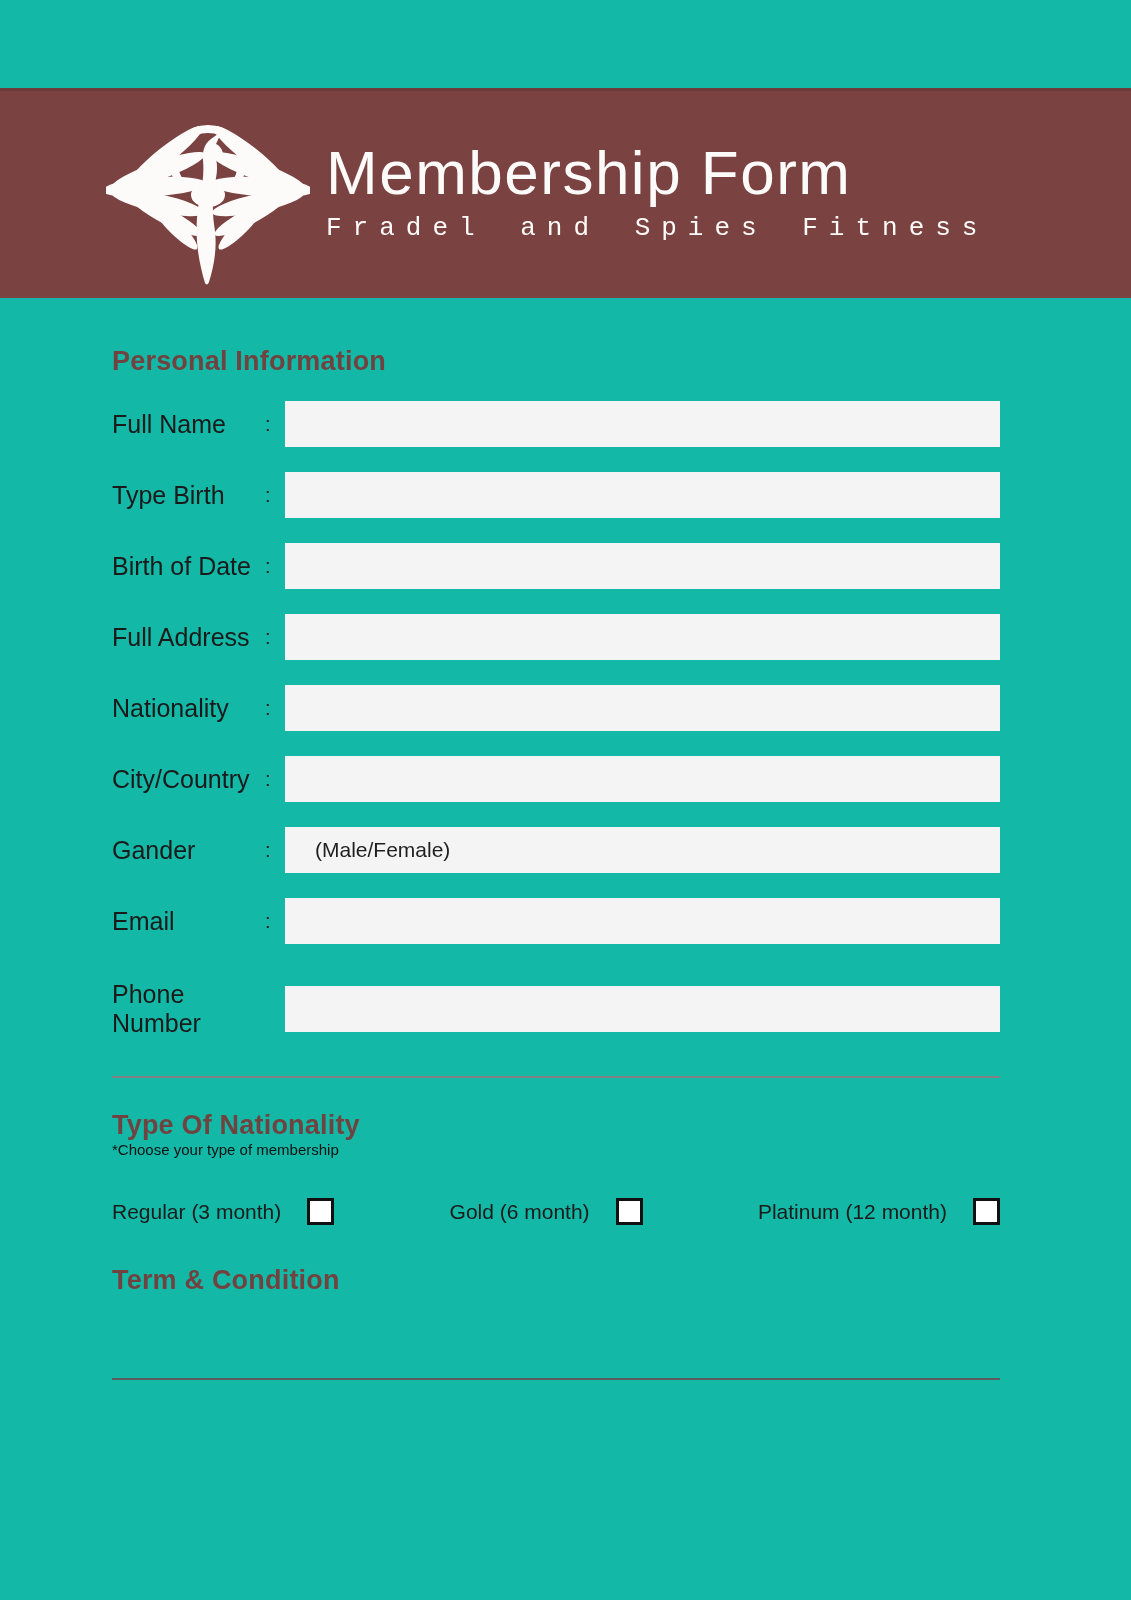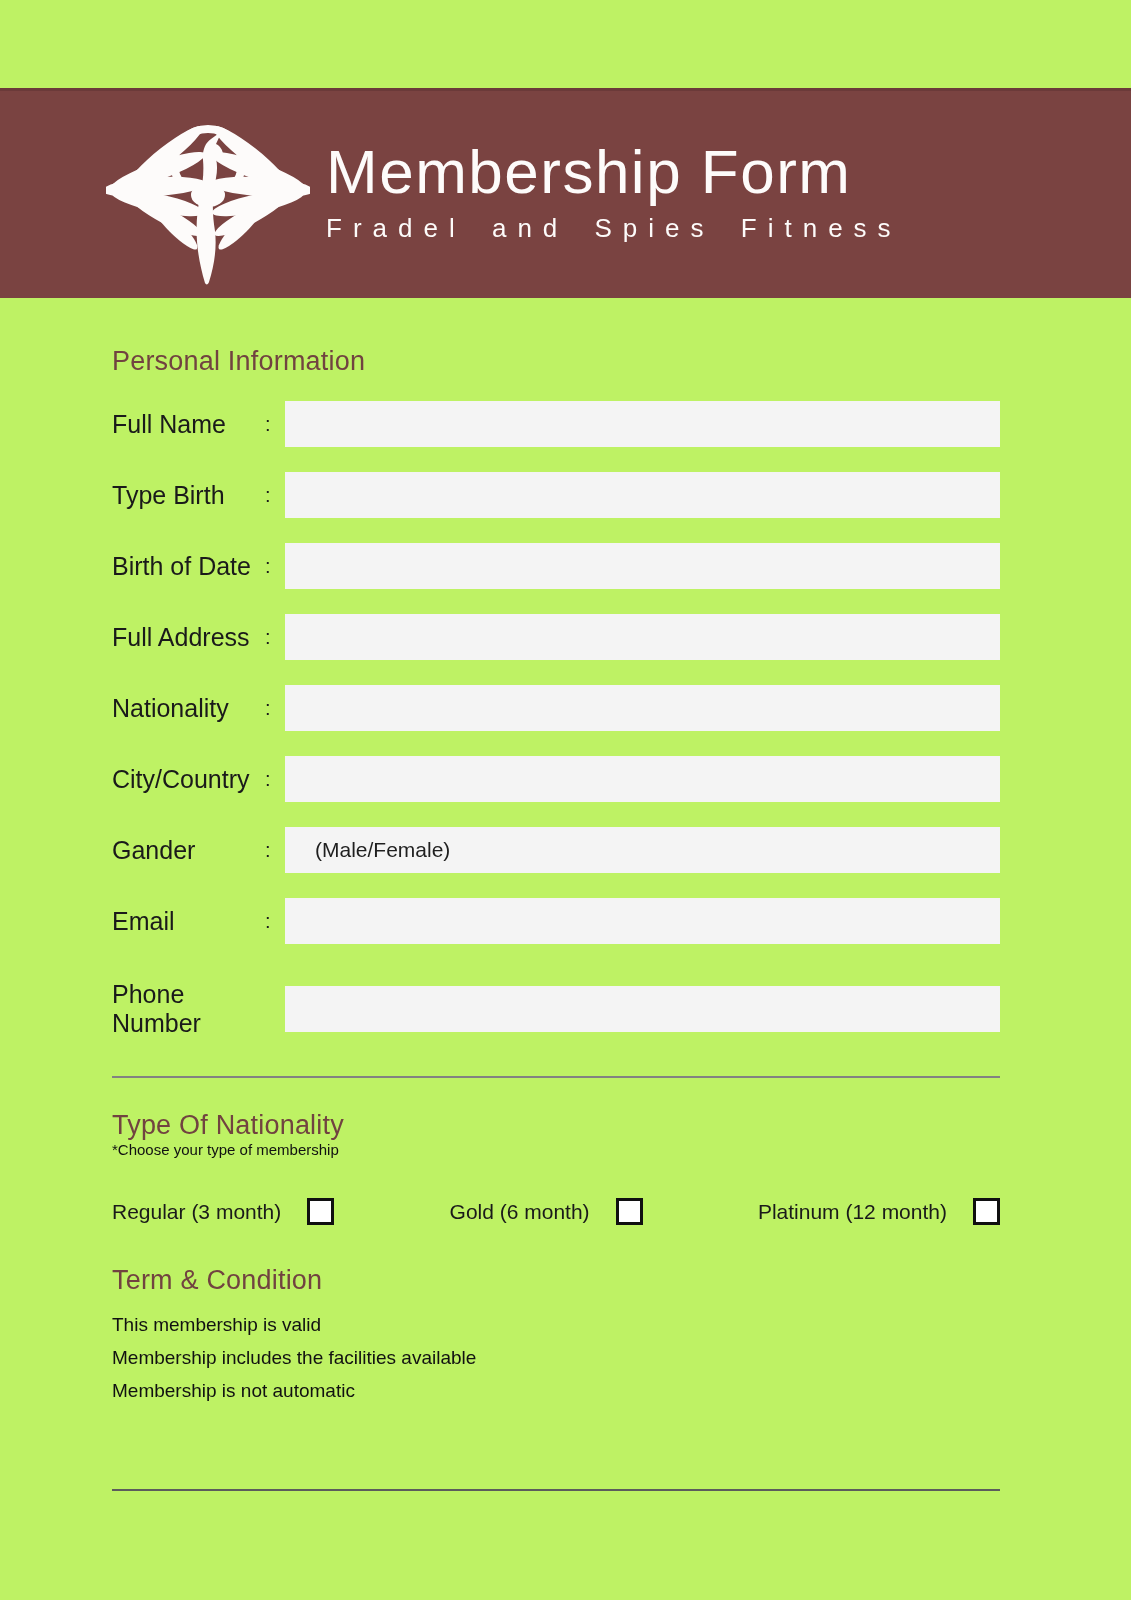--- a/index.html
+++ b/index.html
@@ -1,39 +1,39 @@
 <!DOCTYPE html>
 <html><head>
 <meta charset="utf-8">
 <style>
   html,body{margin:0;padding:0;background:#fff;}
   .page{
-    width:1131px;height:1600px;background:#bef264;position:relative;overflow:hidden;
+    width:1131px;height:1600px;background:#14b8a6;position:relative;overflow:hidden;
     font-family:"Liberation Sans", sans-serif;color:#1a1a1a;
   }
   
   .band{
     position:absolute;left:0;top:88px;width:1131px;height:210px;
     background:#7a4341;border-top:3px solid rgba(0,0,0,0.12);
     box-sizing:border-box;display:flex;align-items:center;
   }
   .logo-wrap{margin-left:106px;width:204px;height:182px;flex:0 0 auto;margin-top:14px;}
   .head-text{margin-left:16px;display:flex;flex-direction:column;margin-top:-6px;}
   .form-title{
     margin:0;color:#fdfbfa;font-size:62px;font-weight:500;letter-spacing:1.5px;
     line-height:1.05;white-space:nowrap;
   }
   .brand-subtitle{
     margin-top:8px;color:#fdfbfa;font-size:26px;font-weight:400;
-    letter-spacing:11px;word-spacing:8px;white-space:nowrap;
+    letter-spacing:11px;word-spacing:8px;white-space:nowrap;font-family:Liberation Mono, monospace;
   }
   
   .content{position:absolute;left:112px;top:298px;width:888px;}
   .section-heading{
-    margin:0;color:#714340;font-size:27px;font-weight:400;letter-spacing:0.2px;
+    margin:0;color:#714340;font-size:27px;font-weight:700;letter-spacing:0.2px;
   }
   .h-personal{margin-top:48px;margin-bottom:24px;}
   .field-row{display:flex;align-items:center;height:46px;margin-bottom:25px;}
   .field-row.extra-gap{margin-top:42px;margin-bottom:0;}
   .field-label{width:153px;font-size:25px;color:#1a1a1a;flex:0 0 auto;}
   .field-colon{width:20px;font-size:20px;color:#1a1a1a;flex:0 0 auto;}
   .field-box{
     flex:1;height:46px;background:#f4f4f4;display:flex;align-items:flex-start;
   }
   .field-input{
@@ -201,21 +201,16 @@
     <div class="checkbox" role="checkbox" aria-checked="false"></div>
   </div>
 
   <div class="option">
     <span class="option-label">Platinum (12 month)</span>
     <div class="checkbox" role="checkbox" aria-checked="false"></div>
   </div>
 </div>
 
     <h2 class="section-heading h-terms">Term &amp; Condition</h2>
-    <div class="terms-list" id="terms">
-        <div class="term-line">This membership is valid</div>
-        <div class="term-line">Membership includes the facilities available</div>
-        <div class="term-line">Membership is not automatic</div>
-      </div>
 
     <hr class="divider-2">
   </div>
 </div>
 
 </body></html>

